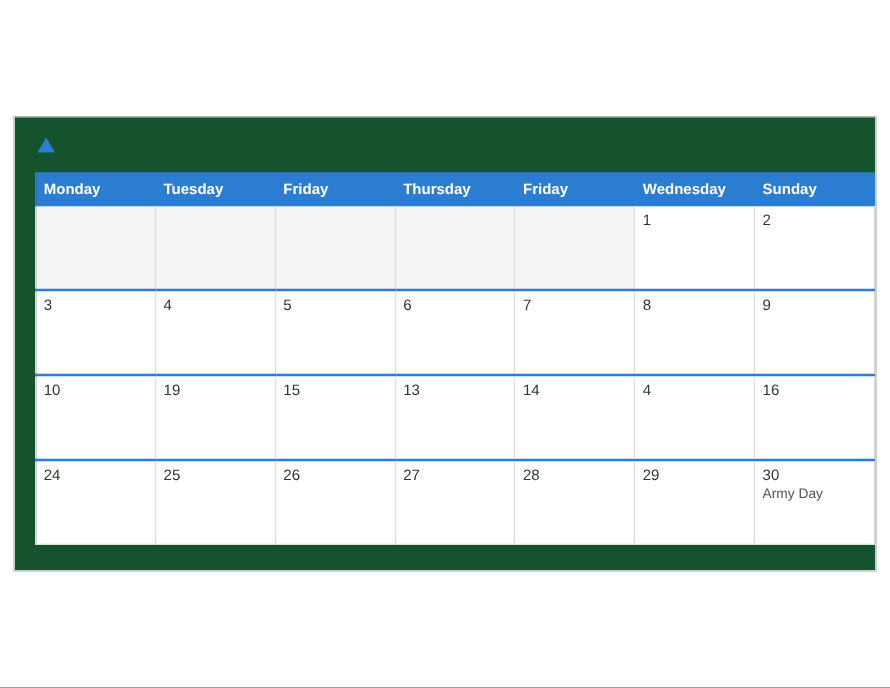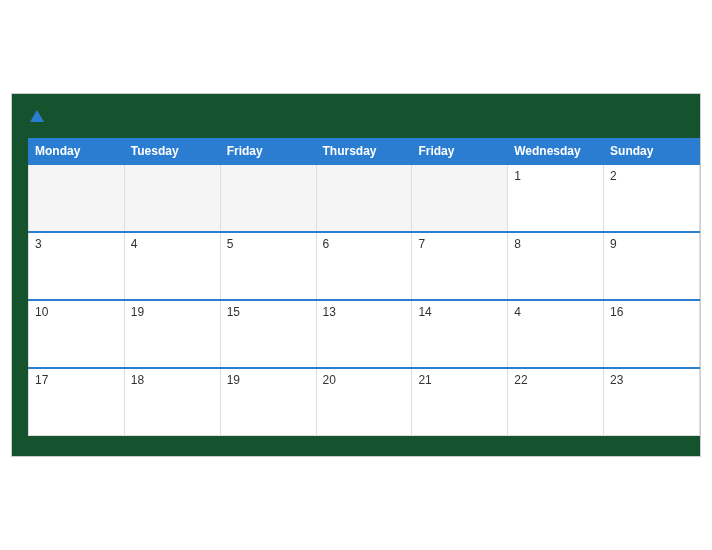--- a/index.html
+++ b/index.html
@@ -200,36 +200,37 @@
           </td>
           <td>
             <div class="day-num">4</div>
           </td>
           <td>
             <div class="day-num">16</div>
           </td>
         </tr>
         <tr>
           <td>
-            <div class="day-num">17</div>
-          </td>
-          <td>
-            <div class="day-num">18</div>
-          </td>
-          <td>
-            <div class="day-num">19</div>
-          </td>
-          <td>
-            <div class="day-num">20</div>
-          </td>
-          <td>
-            <div class="day-num">21</div>
-          </td>
-          <td>
-            <div class="day-num">22</div>
-          </td>
-          <td>
-            <div class="day-num">23</div>
+            <div class="day-num">24</div>
+          </td>
+          <td>
+            <div class="day-num">25</div>
+          </td>
+          <td>
+            <div class="day-num">26</div>
+          </td>
+          <td>
+            <div class="day-num">27</div>
+          </td>
+          <td>
+            <div class="day-num">28</div>
+          </td>
+          <td>
+            <div class="day-num">29</div>
+          </td>
+          <td>
+            <div class="day-num">30</div>
+            <div class="day-event">Army Day</div>
           </td>
         </tr>
       </tbody>
   </table>
 </div>
 
 </body></html>

